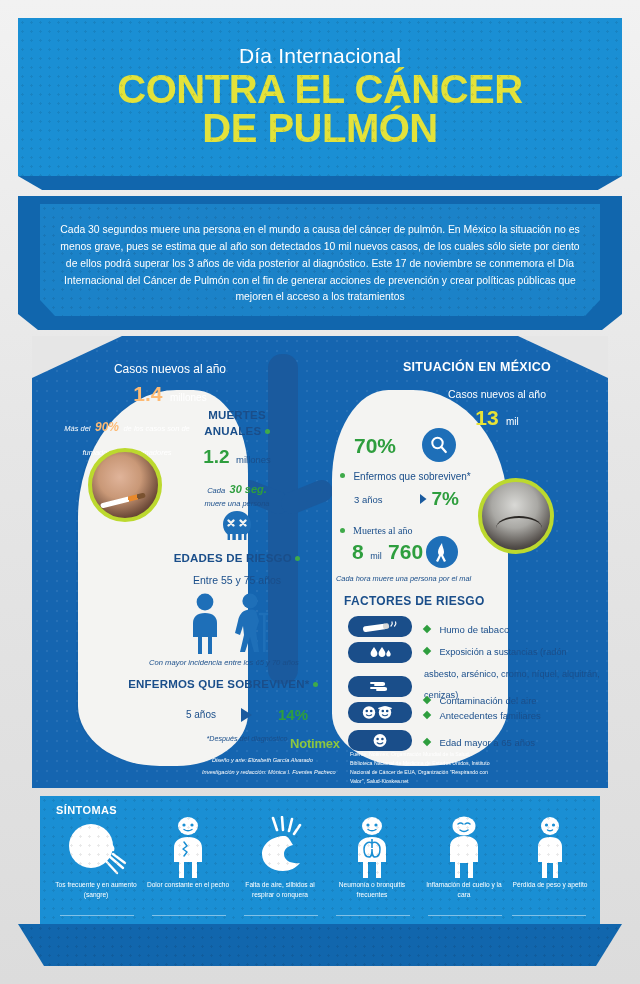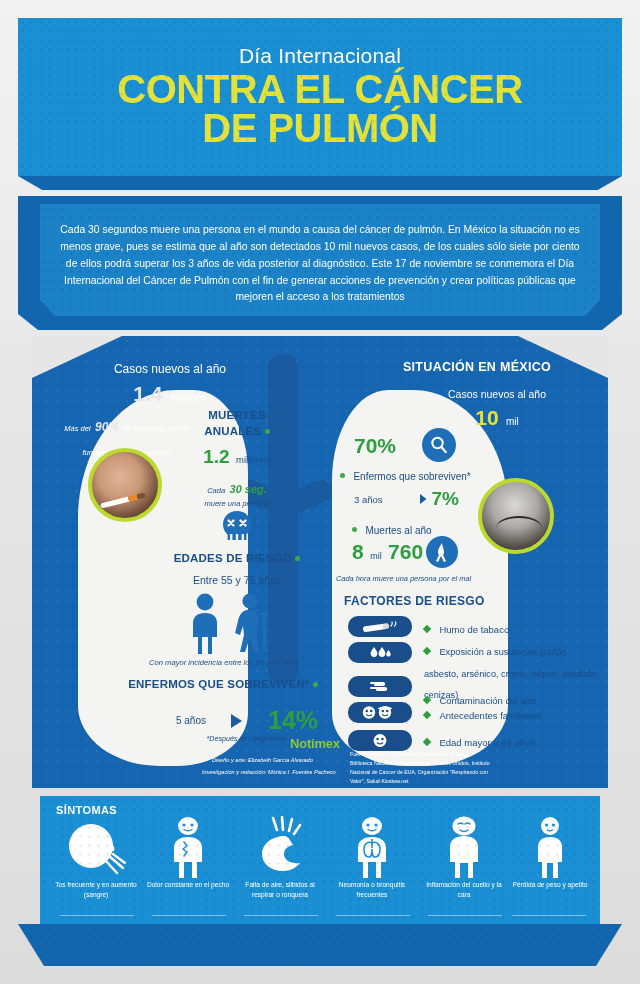--- a/index.html
+++ b/index.html
@@ -94,21 +94,21 @@
   }
   .bronchus-l{ position:absolute; left:205px; top:150px; width:54px; height:22px;
     background:#1a5a9e; border-radius:11px; transform:rotate(22deg); }
   .bronchus-r{ position:absolute; left:248px; top:150px; width:54px; height:22px;
     background:#1a5a9e; border-radius:11px; transform:rotate(-22deg); }
 
   
   .t-white{ color:#ffffff; }
   .t-navy { color:#1a4e8a; }
   .t-green{ color:#2e9e3e; }
-  .t-lime { color:#e5e5e5; }
+  .t-lime { color:#fdba74; }
   .t-yellow{color:#e8e337; }
 
   .lbl{ position:absolute; }
   .ctr{ text-align:center; }
 
   .sec-head{ font-weight:bold; font-size:11.5px; letter-spacing:.2px; }
   .big-num{ font-weight:bold; }
   .ital{ font-style:italic; }
 
   .dot-green{
@@ -264,29 +264,29 @@
     <div class="lbl ctr sec-head t-navy" style="left:66px; top:342px; width:250px; font-size:11.5px;">
       <span>ENFERMOS QUE SOBREVIVEN*</span>
       <span class="dot-green"></span>
     </div>
 
     <div class="lbl" style="left:130px; top:370px; width:170px; display:flex; align-items:center; justify-content:center; gap:24px;">
       <span class="t-navy" style="font-size:10px;">5 años</span>
       <svg width="14" height="16" viewBox="0 0 14 16">
         <path d="M1 1l11 7-11 7z" fill="#1a5a9e"></path>
       </svg>
-      <span class="big-num t-green" style="font-size:25px;">14%</span>
+      <span class="big-num t-green" style="font-size:15px;">14%</span>
     </div>
     <div class="lbl ctr ital t-navy" style="left:130px; top:398px; width:170px; font-size:7.2px;">*Después del diagnóstico</div>
 
     <div class="lbl ctr t-white" style="left:330px; top:24px; width:230px; font-size:12.5px; font-weight:bold; letter-spacing:.3px;">SITUACIÓN EN MÉXICO</div>
 
     <div class="lbl ctr t-white" style="left:370px; top:52px; width:190px; font-size:10.5px;">Casos nuevos al año</div>
     <div class="lbl ctr" style="left:370px; top:70px; width:190px;">
-      <span class="big-num t-yellow" style="font-size:21px;">10</span>
+      <span class="big-num t-yellow" style="font-size:21px;">13</span>
       <span class="t-white" style="font-size:10px; margin-left:3px;">mil</span>
     </div>
 
     <div class="photo ph-b" style="left:446px; top:142px;"></div>
 
     <div class="lbl big-num t-green" style="left:322px; top:98px; font-size:21px;">70%</div>
 
     <div class="badge" style="left:390px; top:92px; width:34px; height:34px;">
       <svg width="20" height="20" viewBox="0 0 20 20">
         <circle cx="8.5" cy="8" r="5.2" fill="none" stroke="#fff" stroke-width="2"></circle>
@@ -299,21 +299,21 @@
       <span class="t-navy" style="font-size:10px; margin-left:4px;">Enfermos que sobreviven*</span>
     </div>
     <div class="lbl" style="left:322px; top:152px; width:150px; display:flex; align-items:center; gap:8px;">
       <span class="t-navy" style="font-size:9.5px;">3 años</span>
       <svg width="9" height="12" viewBox="0 0 9 12" style="margin-left:28px;">
         <path d="M1 1l6.5 5-6.5 5z" fill="#1a5a9e"></path>
       </svg>
       <span class="big-num t-green" style="font-size:19px; margin-left:-4px;">7%</span>
     </div>
 
-    <div class="lbl" style="left:320px; top:184px; width:180px;">
+    <div class="lbl" style="left:308px; top:184px; width:180px;font-family:Liberation Serif, serif;">
       <span class="dot-green"></span>
       <span class="t-navy" style="font-size:10px; margin-left:4px;">Muertes al año</span>
     </div>
     <div class="lbl" style="left:320px; top:204px;">
       <span class="big-num t-green" style="font-size:21px;">8</span>
       <span class="t-navy" style="font-size:9px; margin:0 2px;">mil</span>
       <span class="big-num t-green" style="font-size:21px;">760</span>
     </div>
 
     <div class="badge" style="left:394px; top:200px; width:32px; height:32px;">

